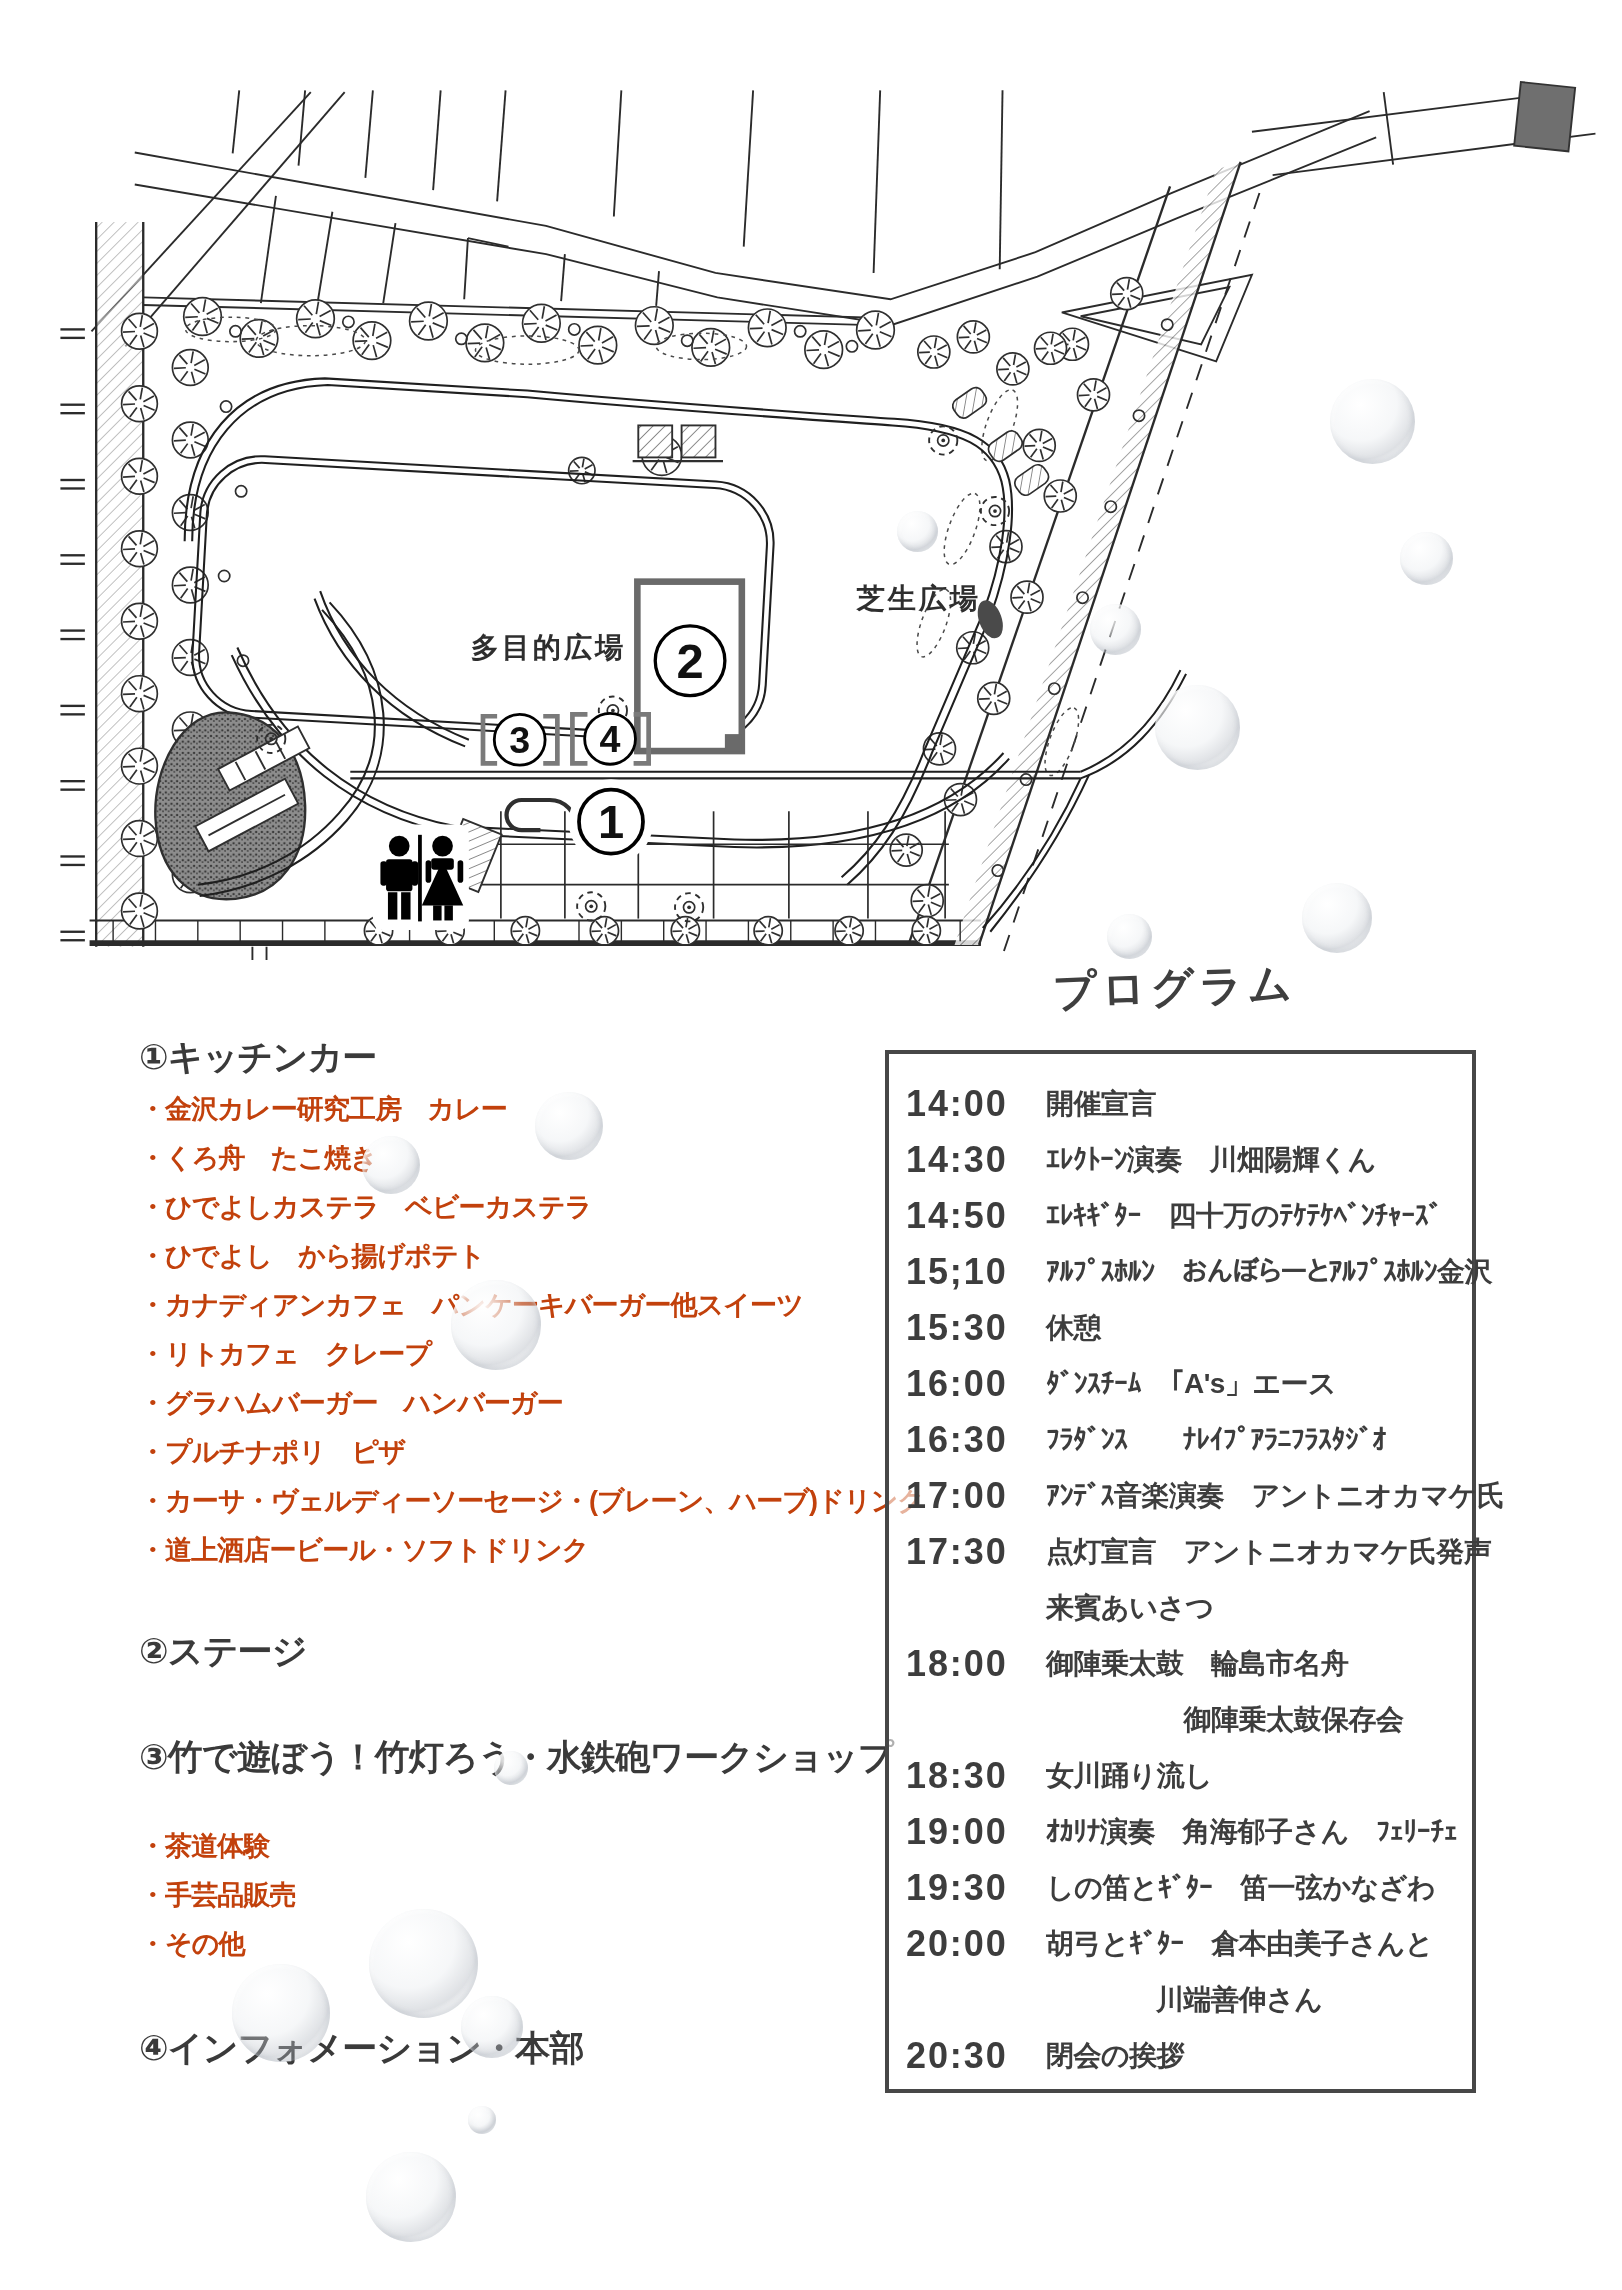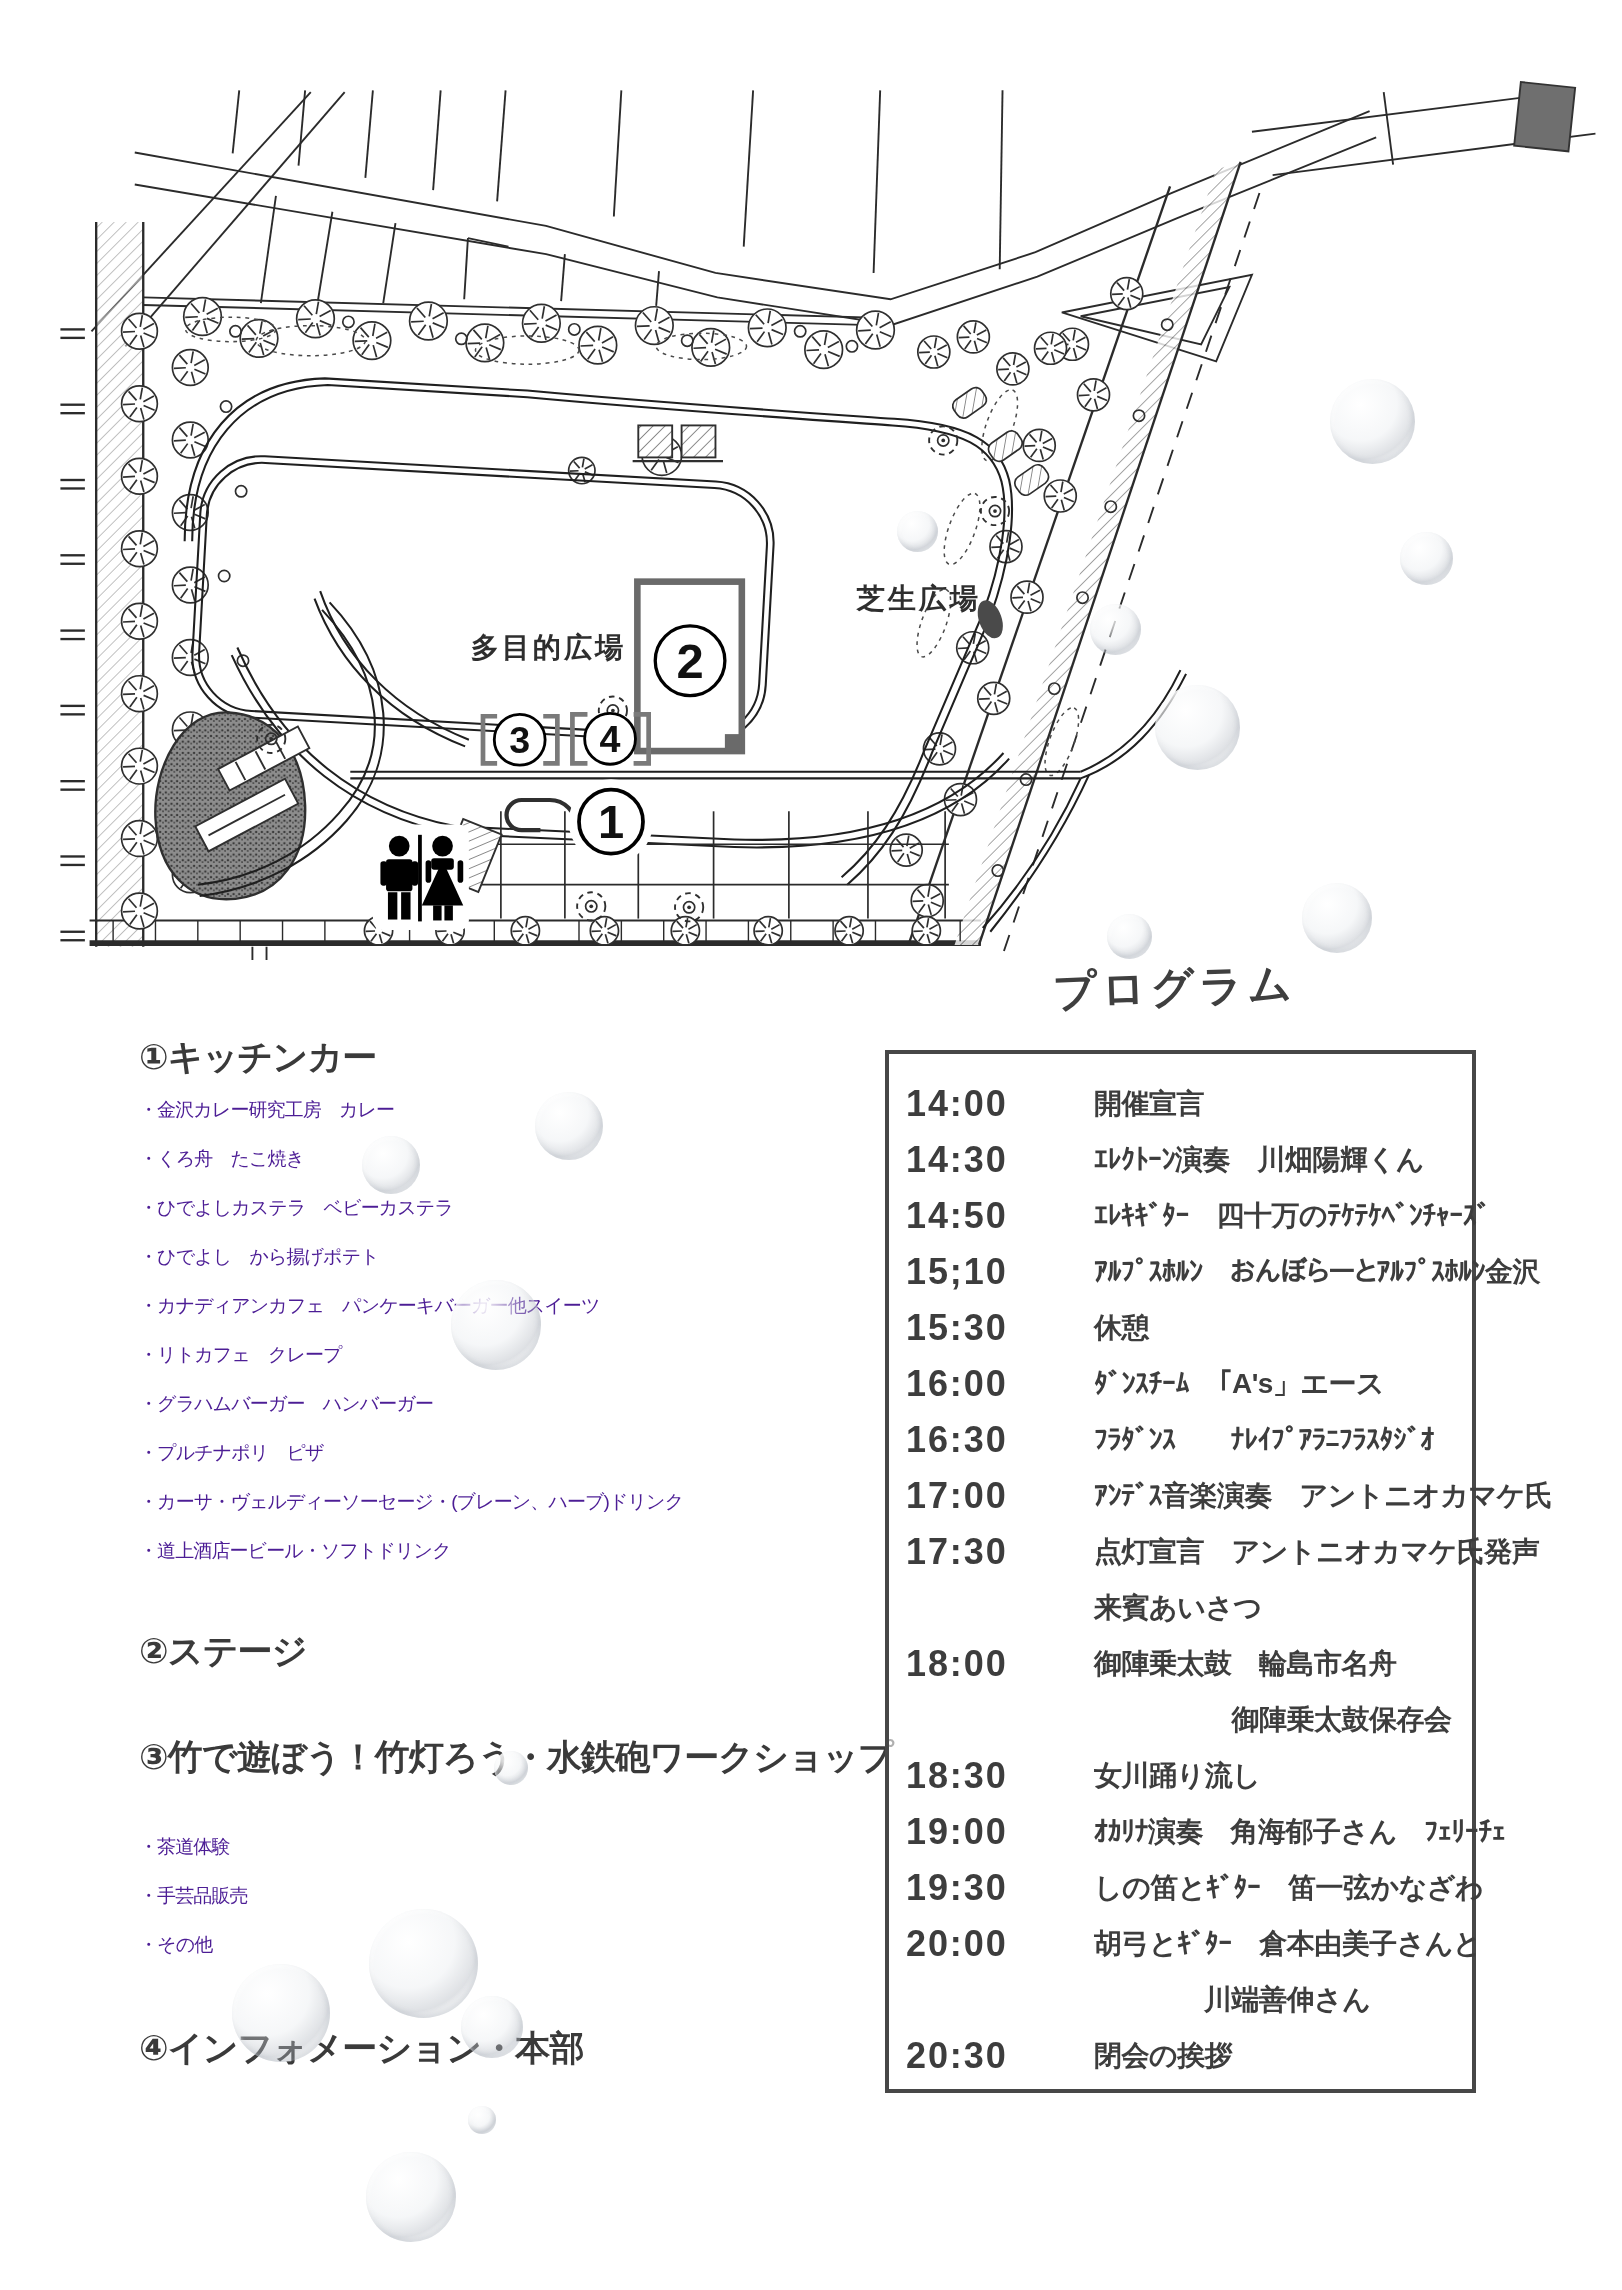--- a/index.html
+++ b/index.html
@@ -16,34 +16,34 @@
   
   .bubble{
     position:absolute;border-radius:50%;
     background:radial-gradient(circle at 36% 30%, rgba(255,255,255,.95) 0%, rgba(228,232,236,.35) 45%, rgba(173,179,188,.40) 68%, rgba(240,242,244,.12) 78%, rgba(255,255,255,0) 85%);
     box-shadow:inset -1.9px -2.8px 5.6px rgba(150,158,168,.35), inset 1.9px 2.8px 4.7px rgba(255,255,255,.8);
   }
   
   .legend-sec{position:absolute;left:139px;white-space:nowrap;}
   .legend-head{font-size:35px;font-weight:bold;letter-spacing:-0.9px;line-height:45px;color:#3a3a3a;}
   .legend-items{margin-top:5.6px;}
-  .legend-item{font-size:19px;font-weight:normal;letter-spacing:-0.9px;line-height:49px;color:#4c1d95;}
+  .legend-item{font-size:27px;font-weight:bold;letter-spacing:-0.9px;line-height:49px;color:#c2410c;}
   #leg1{top:1034px;} #leg2{top:1628px;} #leg3{top:1734px;} #leg4{top:2025px;}
   #leg3 .legend-items{margin-top:43px;}
   
   #program-title{
     position:absolute;left:1053px;top:959px;font-size:43px;font-weight:bold;
     letter-spacing:4.7px;transform:rotate(-2deg);color:#3f3f3f;white-space:nowrap;
   }
   #program-box{
     position:absolute;left:885px;top:1050px;width:591px;height:1043px;
     border:4.7px solid #474747;box-sizing:border-box;background:rgba(255,255,255,.6);
   }
   #program-rows{position:absolute;left:906px;top:1076px;width:603px;}
-  .prow{display:flex;height:56px;line-height:56px;white-space:nowrap;gap:48px;}
+  .prow{display:flex;height:56px;line-height:56px;white-space:nowrap;}
   .ptime{width:121px;font-size:36px;font-weight:bold;letter-spacing:1.9px;color:#3d3d3d;flex:0 0 auto;}
   .ptext{font-size:28px;font-weight:bold;letter-spacing:-0.5px;color:#3d3d3d;margin-left:19px;}
 </style>
 </head>
 <body>
 
 <svg id="map-svg" width="1622" height="960" viewBox="0 0 1723 1020">
   <defs>
     <pattern id="hatch" width="9" height="9" patternUnits="userSpaceOnUse" patternTransform="rotate(45)">
       <rect width="9" height="9" fill="#ffffff"></rect>

